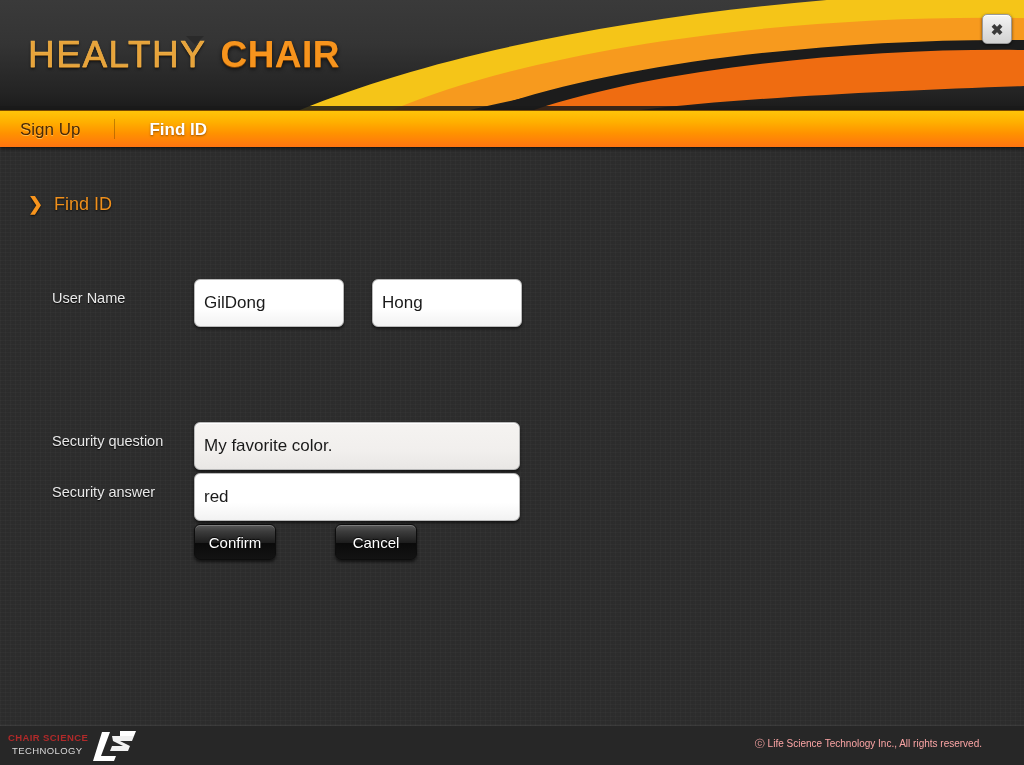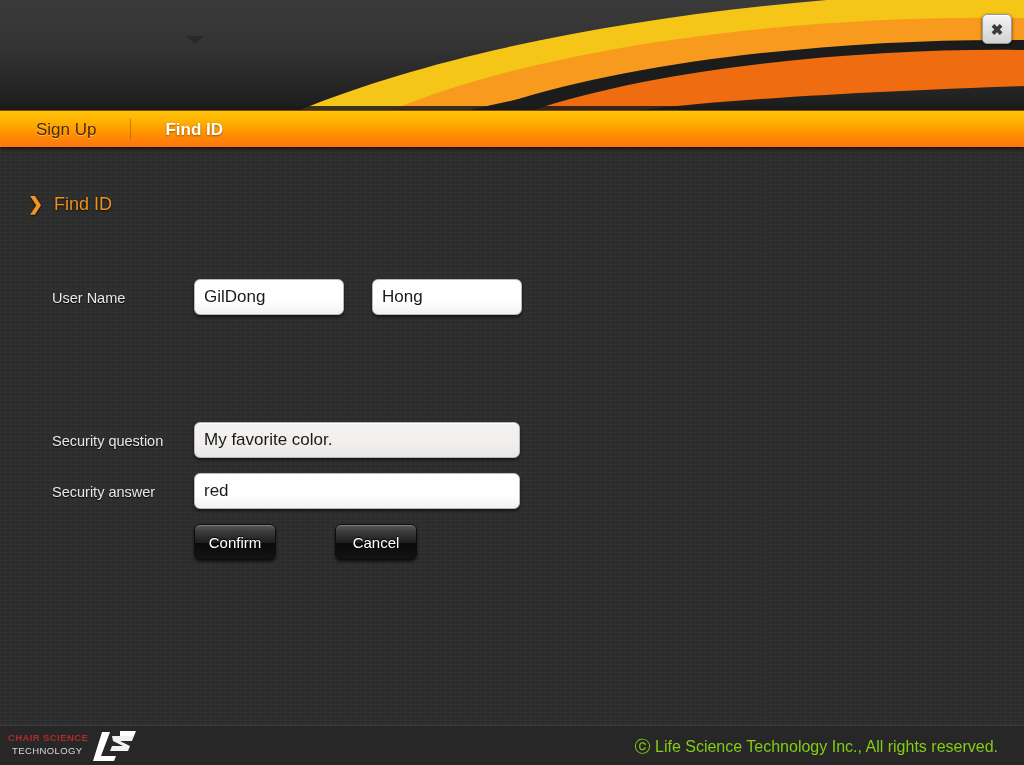--- a/index.html
+++ b/index.html
@@ -96,21 +96,21 @@
     height: 37px;
     background: linear-gradient(to bottom, #ffc40a 0%, #ffb000 30%, #ff9200 62%, #ff7410 100%);
     border-top: 1px solid #7a4a00;
     box-shadow: 0 2px 3px rgba(0,0,0,0.55);
     z-index: 5;
   }
   .nav-items {
     display: flex;
     align-items: center;
     height: 100%;
-    padding-left: 32px;
+    padding-left: 16px;
   }
   .nav-item {
     font-size: 17px;
     cursor: pointer;
     line-height: 1;
     padding: 0 4px;
   }
   .nav-signup {
     color: #4a2a05;
     text-shadow: 0 1px 0 rgba(255,225,150,0.55);
@@ -178,21 +178,21 @@
     position: absolute;
     font-size: 14.5px;
     color: #e9e9e9;
     text-shadow: 0 1px 1px rgba(0,0,0,0.85);
     line-height: 1;
     white-space: nowrap;
   }
 
   .txt {
     position: absolute;
-    height: 36px;
+    height: 48px;
     border: 1px solid #b9b9b9;
     border-radius: 6px;
     background: linear-gradient(to bottom, #ffffff 0%, #ffffff 62%, #f2f2f2 100%);
     box-shadow: 0 2px 3px rgba(0,0,0,0.55), inset 0 1px 0 #ffffff;
     font-family: "Liberation Sans", sans-serif;
     font-size: 17px;
     color: #1a1a1a;
     padding: 8px 9px;
     outline: none;
   }
@@ -254,43 +254,46 @@
     color: #d8d8d8;
     line-height: 1;
   }
   .fl-mark {
     position: absolute;
     left: 82px;
     top: -2px;
   }
   .copyright {
     position: absolute;
-    right: 26px;
+    right: 42px;
     top: 13px;
-    font-size: 16px;
-    color: #84cc16;
+    font-size: 10px;
+    color: #fca5a5;
     line-height: 1;
     white-space: nowrap;
   }
 </style>
 </head>
 <body>
 
 <div id="app">
 
   <div class="header">
 
     <svg class="header-swoosh" viewBox="0 0 1024 110" preserveAspectRatio="none">
       <path d="M 1024,-10 L 1024,30 C 800,35 560,60 400,110 L 300,110 C 470,40 740,-5 1024,-10 Z" fill="#f5c518"></path>
       <path d="M 1024,18 L 1024,48 C 820,54 600,78 470,110 L 392,110 C 540,48 790,14 1024,18 Z" fill="#f79a1e"></path>
       <path d="M 1024,40 L 1024,54 C 850,60 650,84 540,110 L 486,110 C 610,64 830,38 1024,40 Z" fill="#1c1c1c"></path>
       <path d="M 1024,50 L 1024,86 C 900,90 740,98 640,110 L 534,110 C 660,68 860,48 1024,50 Z" fill="#ef6c11"></path>
       <rect x="0" y="106" width="1024" height="4" fill="#1a1a1a" opacity="0.85"></rect>
     </svg>
 
+    <div class="logo">
+      <span class="logo-healthy">HEALTHY</span><span class="logo-chair">CHAIR</span>
+    </div>
   </div>
 
   <div class="close-btn">
     <span>✖</span>
   </div>
 
   <div class="navbar">
     <div class="nav-items">
       <div class="nav-item nav-signup">Sign Up</div>
       <div class="nav-divider"></div>

